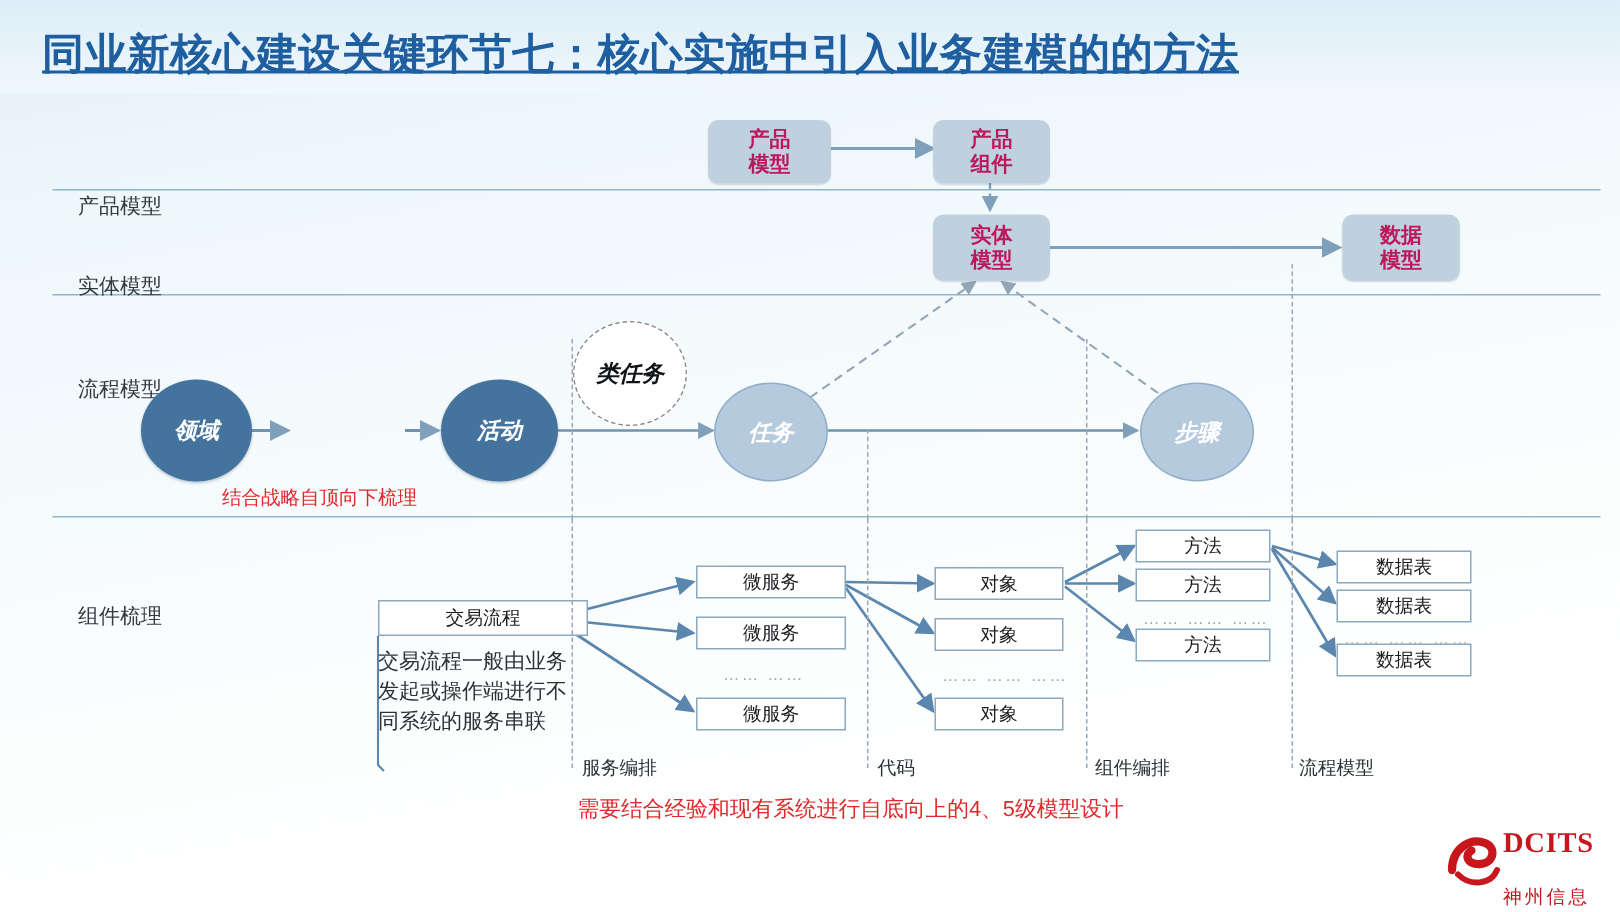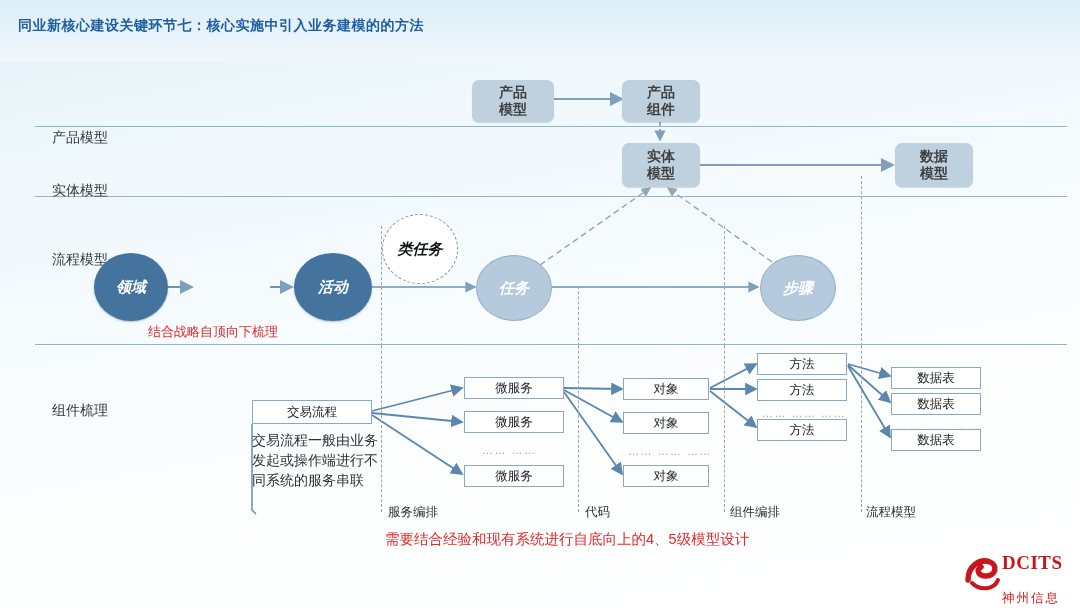--- a/index.html
+++ b/index.html
@@ -11,36 +11,36 @@
   #slide {
     position:relative; width:1080px; height:608px;
     background:linear-gradient(170deg,#e2f0f7 0%, #eef7fb 18%, #f6fbfd 45%, #fdfefe 70%, #ffffff 100%);
   }
   
   .title-bar {
     position:absolute; left:0; top:0; width:1080px; height:62px;
     background:linear-gradient(180deg,#dceef8 0%, #e7f3fa 55%, #f1f8fc 100%);
   }
   .title-text {
-    position:absolute; left:18px; top:17px;
-    font-size:14px; font-weight:bold; color:#1f5fa0;
-    letter-spacing:.5px; white-space:nowrap;
+    position:absolute; left:28px; top:17px;
+    font-size:28px; font-weight:bold; color:#1f5fa0;
+    letter-spacing:.5px; white-space:nowrap;text-decoration:underline;
   }
   
   .divider {
     position:absolute; left:35px; width:1032px; height:1px;
     background:#8fb6c9;
   }
   .row-label {
     position:absolute; font-size:14px; color:#333a40; white-space:nowrap;margin-top:31px;
   }
   
   .gbox {
     position:absolute; background:#bfd0de;
-    border-radius:7px; color:#404040;
+    border-radius:7px; color:#be185d;
     font-size:14px; font-weight:bold; line-height:17px;
     display:flex; align-items:center; justify-content:center;
     text-align:right; box-shadow:0 1px 1px rgba(90,110,130,.25);
   }
   .gbox span { display:block; }
   
   .circle {
     position:absolute; border-radius:50%;
     display:flex; align-items:center; justify-content:center;
     text-align:center; font-weight:bold;font-style:italic;
@@ -189,21 +189,21 @@
   </div>
 
   <div class="circle c-dark" style="left:94px;  top:253px; width:74px; height:68px;">领域</div>
   <div class="circle c-dark" style="left:294px; top:253px; width:78px; height:68px;">活动</div>
   <div class="circle c-dash" style="left:382px; top:214px; width:76px; height:70px;">类任务</div>
   <div class="circle c-light" style="left:476px; top:255px; width:76px; height:66px;">任务</div>
   <div class="circle c-light" style="left:760px; top:255px; width:76px; height:66px;">步骤</div>
 
   <div class="red-note small" style="left:148px; top:323px;">结合战略自顶向下梳理</div>
 
-  <div class="wbox" style="left:252px; top:400px; width:120px; height:24px;">交易流程</div>
+  <div class="wbox" style="left:252px; top:400px; width:140px; height:24px;">交易流程</div>
 
   <div class="desc" style="left:252px; top:430px;">交易流程一般由业务发起或操作端进行不同系统的服务串联</div>
 
   <div class="vdash" style="left:381px; top:346px; height:166px;"></div>
   <div class="vdash" style="left:578px; top:346px; height:166px;"></div>
   <div class="vdash" style="left:724px; top:346px; height:166px;"></div>
   <div class="vdash" style="left:861px; top:346px; height:166px;"></div>
 
   <div class="vdash" style="left:381px; top:226px; height:120px;"></div>
   <div class="vdash" style="left:578px; top:286px; height:60px;"></div>

